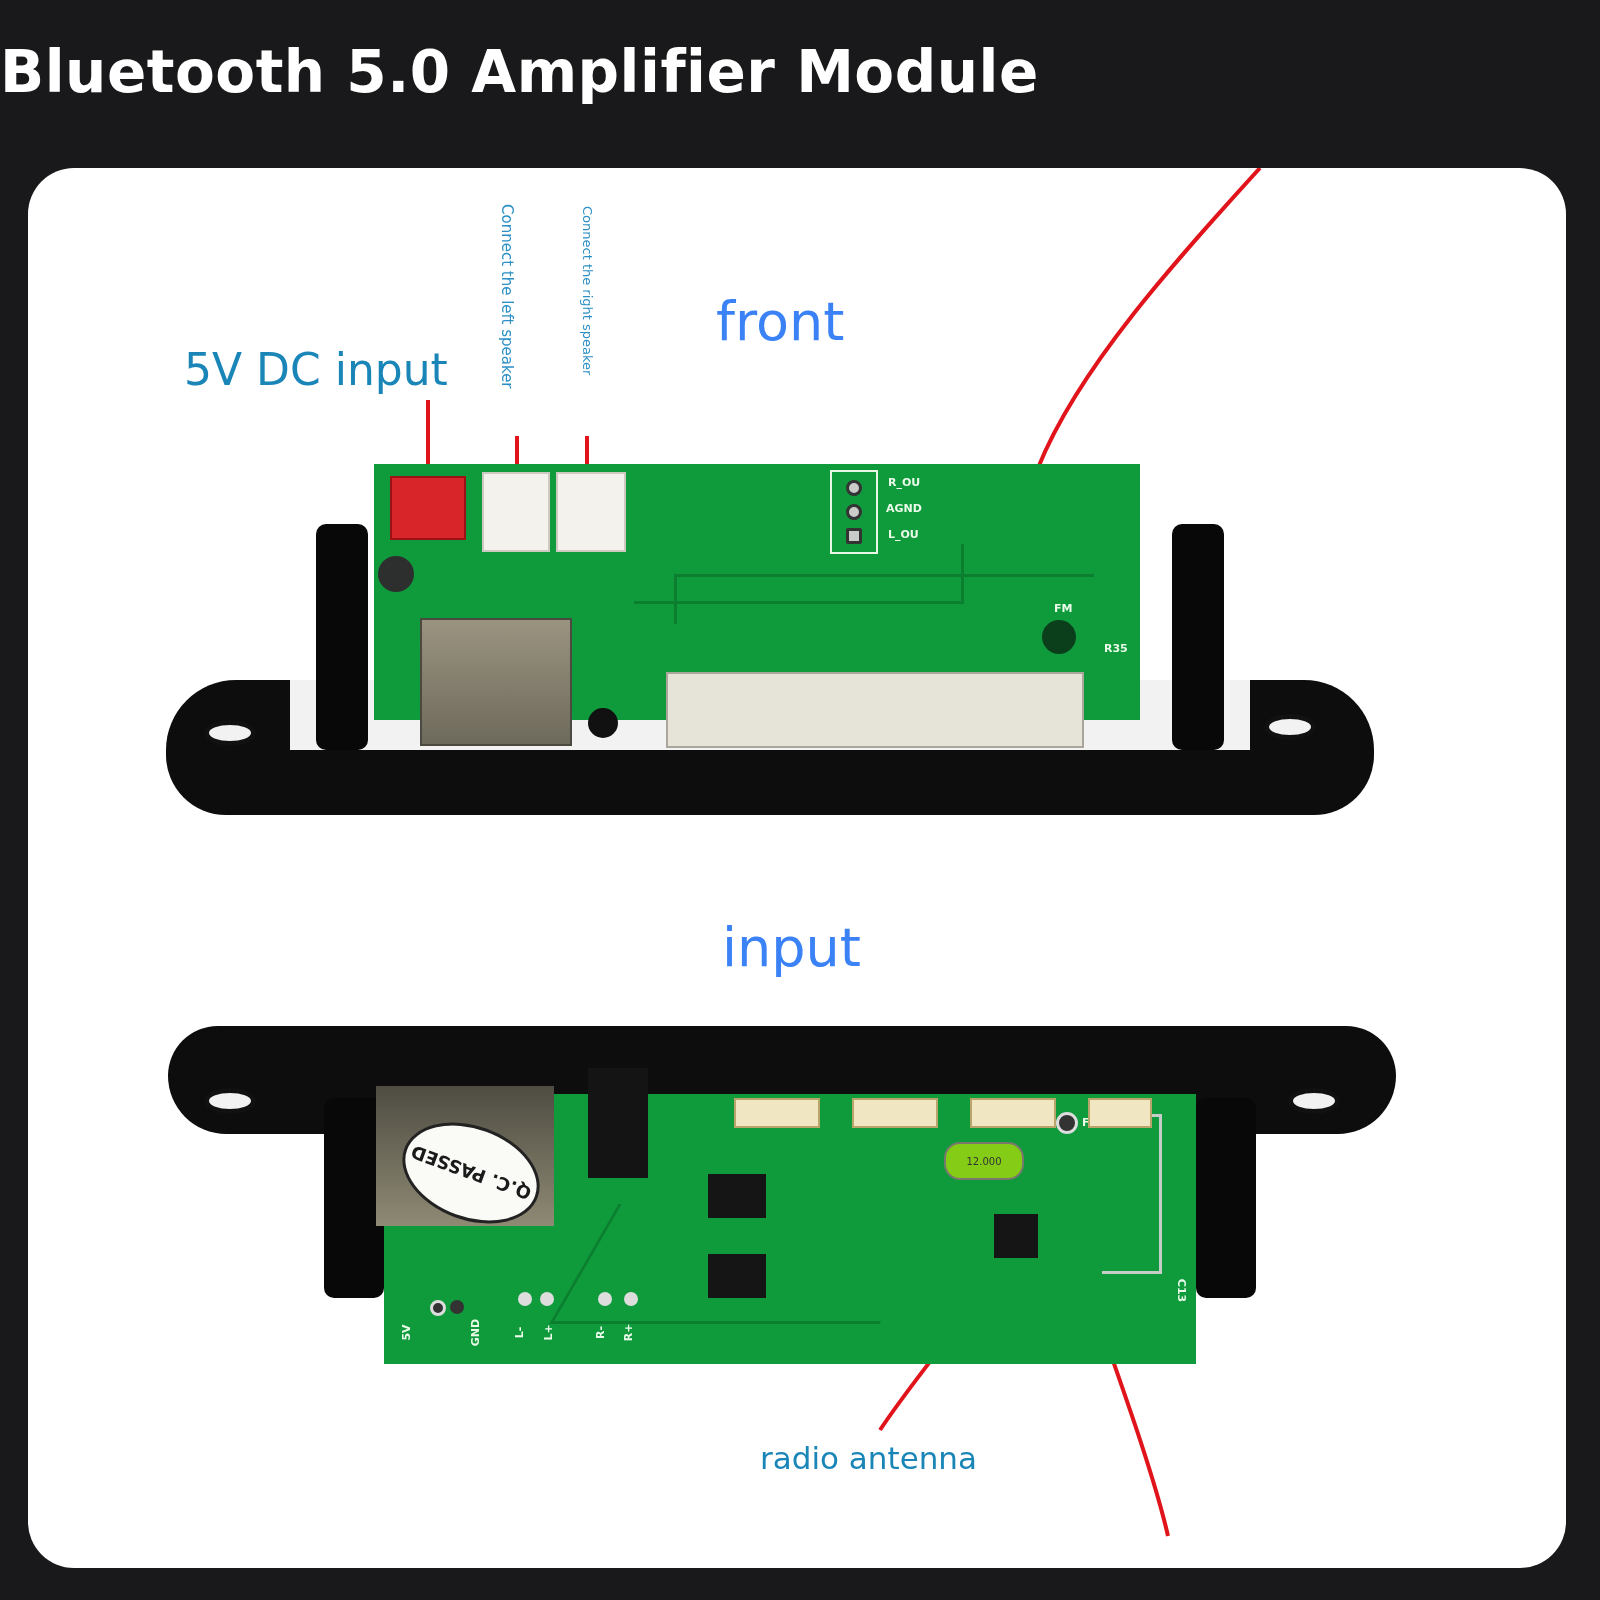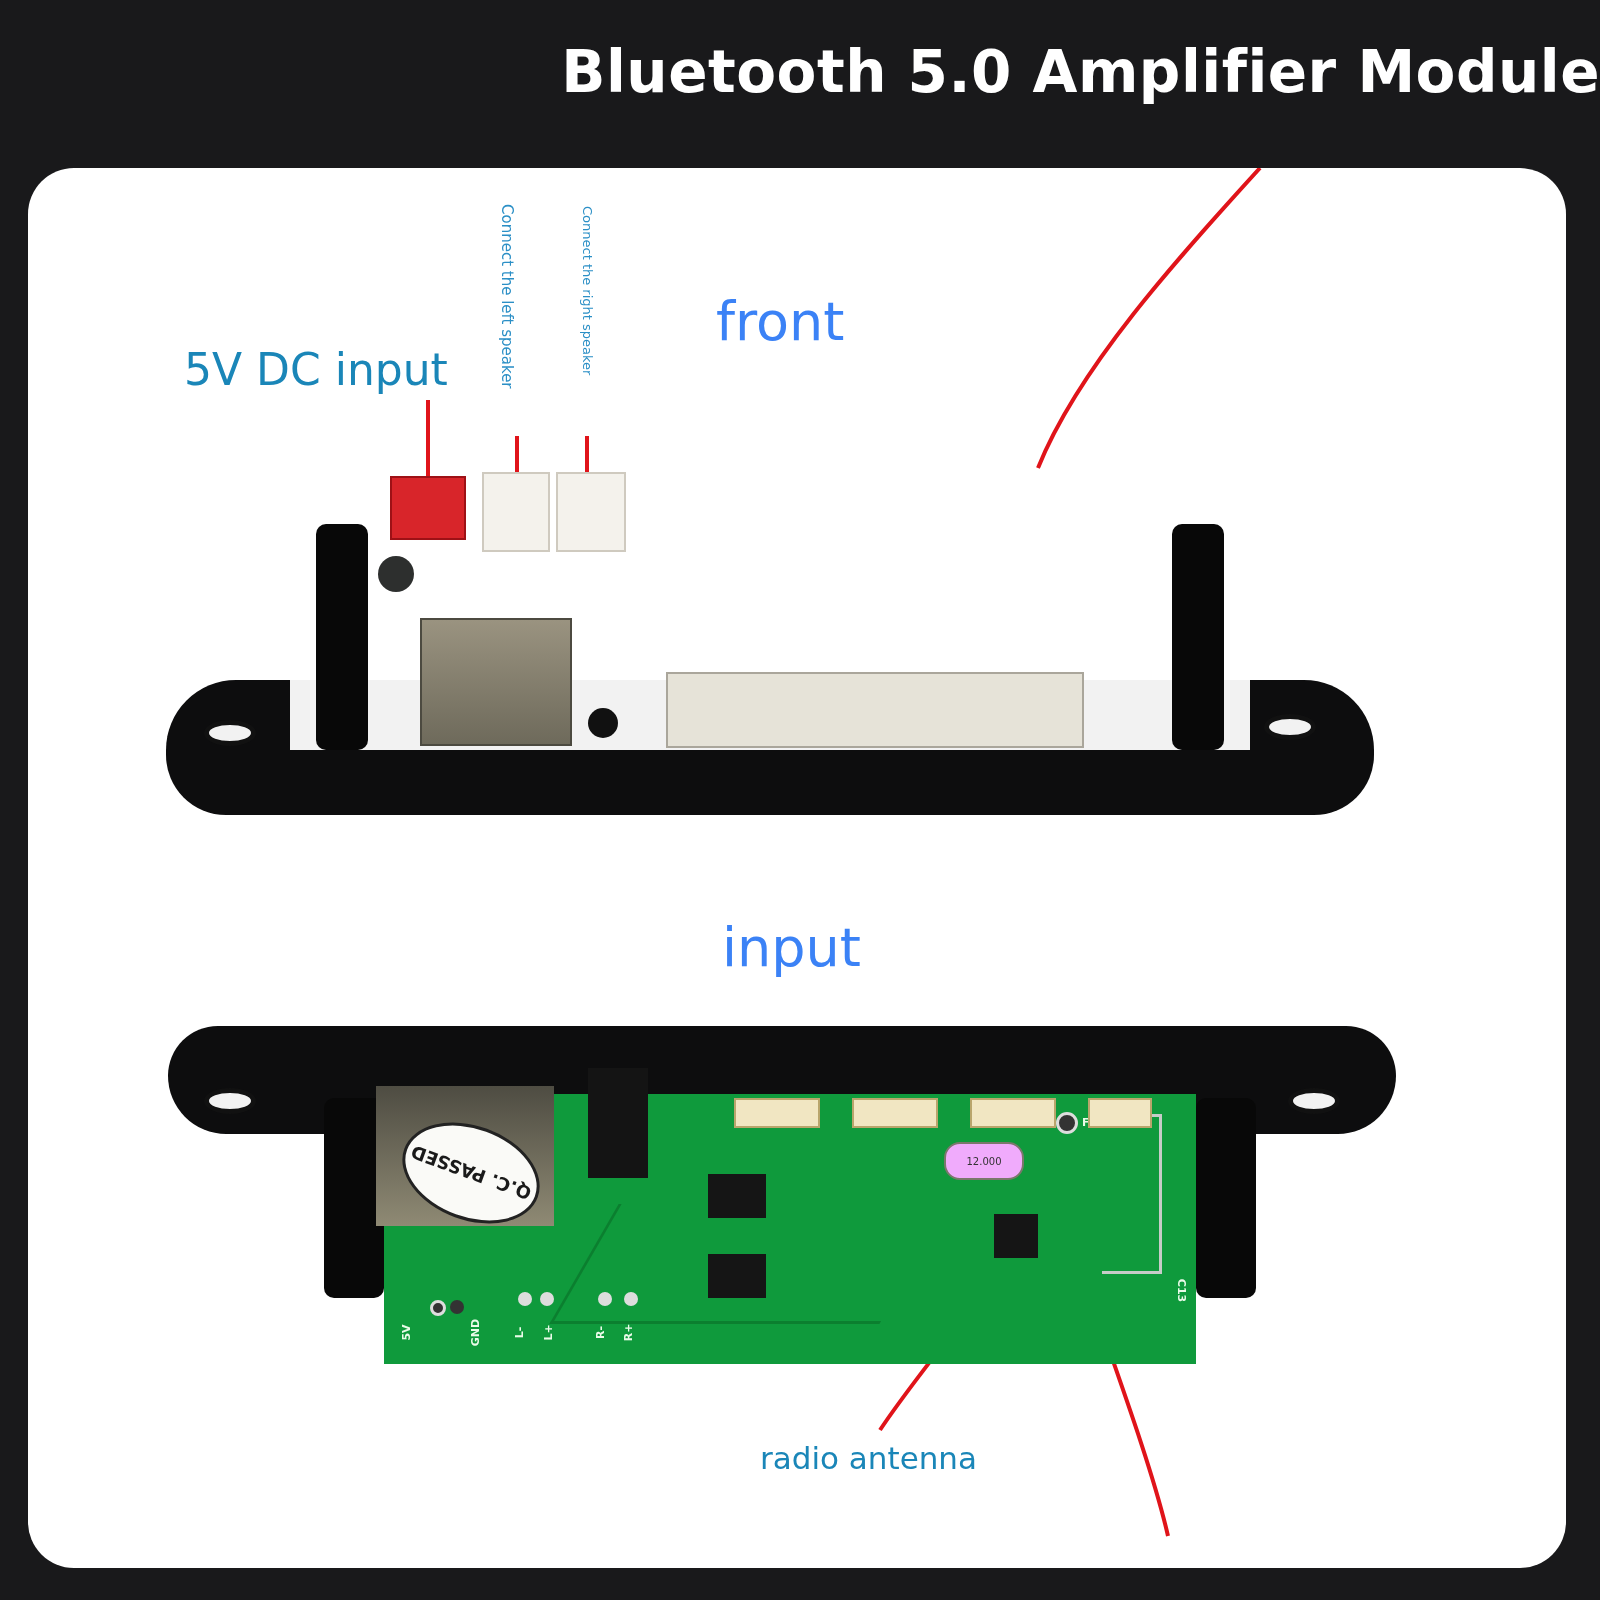--- a/index.html
+++ b/index.html
@@ -1,18 +1,18 @@
 <!DOCTYPE html>
 <html><head>
 <meta charset="utf-8">
 <style>
   *{box-sizing:border-box;margin:0;padding:0}
   html,body{width:1600px;height:1600px;background:#19191b;overflow:hidden}
   body{position:relative;font-family:"DejaVu Sans","Liberation Sans",sans-serif}
-  .title{position:absolute;left:0;top:38px;width:1600px;text-align:right;color:#fff;font-size:58px;font-weight:bold;letter-spacing:0.5px}
+  .title{position:absolute;left:0;top:38px;width:1600px;text-align:left;color:#fff;font-size:58px;font-weight:bold;letter-spacing:0.5px}
   .card{position:absolute;left:28px;top:168px;width:1538px;height:1400px;background:#fff;border-radius:46px;overflow:hidden}
   .lbl{position:absolute;white-space:nowrap}
   .view{color:#3b82f6;font-size:54px}
   .blue{color:#1a86b8}
   .vert{position:absolute;writing-mode:vertical-rl;color:#2b8fc6;font-size:15px;white-space:nowrap}
   .redline{position:absolute;background:#e0141a}
   
   .bezel{position:absolute;background:#0d0d0e;border-radius:60px}
   .ear-hole{position:absolute;width:52px;height:26px;background:#f2f2f2;border-radius:50%;border:5px solid #111}
   .pcb{position:absolute;background:#0f9a3c}
@@ -46,20 +46,35 @@
   <div class="vert" style="left:470px;top:36px">Connect the left speaker</div>
   <div class="vert" style="left:552px;top:38px;font-size:13px">Connect the right speaker</div>
   <div class="redline" style="left:398px;top:232px;width:4px;height:100px"></div>
   <div class="redline" style="left:487px;top:268px;width:4px;height:62px"></div>
   <div class="redline" style="left:557px;top:268px;width:4px;height:58px"></div>
 
   <div class="bezel" style="left:138px;top:512px;width:1208px;height:135px;border-radius:70px 70px 60px 60px"></div>
   <div class="ear-hole" style="left:176px;top:552px"></div>
   <div class="ear-hole" style="left:1236px;top:546px"></div>
   <div style="position:absolute;left:262px;top:512px;width:960px;height:70px;background:#f2f2f2"></div>
+  <div class="pcb" style="left:346px;top:296px;width:766px;height:256px">
+    <div class="trace" style="left:260px;top:80px;width:330px;height:60px;border-top:none;border-left:none"></div>
+    <div class="trace" style="left:300px;top:110px;width:420px;height:50px;border-bottom:none;border-right:none"></div>
+    <div style="position:absolute;left:456px;top:6px;width:48px;height:84px;border:2px solid #e8f7e6">
+      <div class="pad" style="left:14px;top:8px;width:16px;height:16px;border:3px solid #333"></div>
+      <div class="pad" style="left:14px;top:32px;width:16px;height:16px;border:3px solid #333"></div>
+      <div class="pad" style="left:14px;top:56px;width:16px;height:16px;border:3px solid #333;border-radius:2px"></div>
+    </div>
+    <div class="silk" style="left:514px;top:12px">R_OU</div>
+    <div class="silk" style="left:512px;top:38px">AGND</div>
+    <div class="silk" style="left:514px;top:64px">L_OU</div>
+    <div class="silk" style="left:680px;top:138px">FM</div>
+    <div class="pad" style="left:668px;top:156px;width:34px;height:34px;background:#0b3f1c"></div>
+    <div class="silk" style="left:730px;top:178px">R35</div>
+  </div>
   <div class="conn-red" style="left:362px;top:308px;width:76px;height:64px"></div>
   <div class="conn-white" style="left:454px;top:304px;width:68px;height:80px"></div>
   <div class="conn-white" style="left:528px;top:304px;width:70px;height:80px"></div>
   <div class="post" style="left:288px;top:356px;width:52px;height:226px"></div>
   <div class="post" style="left:1144px;top:356px;width:52px;height:226px"></div>
   <div class="pad" style="left:350px;top:388px;width:36px;height:36px;background:#2d2f2e"></div>
   <div class="usb" style="left:392px;top:450px;width:152px;height:128px"></div>
   <div class="slot" style="left:638px;top:504px;width:418px;height:76px"></div>
   <div class="pad" style="left:560px;top:540px;width:30px;height:30px;background:#111"></div>
 
@@ -68,21 +83,21 @@
   <div class="bezel" style="left:140px;top:858px;width:1228px;height:108px;border-radius:60px 60px 70px 70px"></div>
   <div class="ear-hole" style="left:176px;top:920px"></div>
   <div class="ear-hole" style="left:1260px;top:920px"></div>
   <div class="post" style="left:296px;top:930px;width:60px;height:200px"></div>
   <div class="post" style="left:1168px;top:930px;width:60px;height:200px"></div>
   <div class="pcb" style="left:356px;top:926px;width:812px;height:270px">
     <div class="trace" style="left:200px;top:110px;width:330px;height:120px;border-top:none;border-right:none;transform:skewX(-30deg)"></div>
     <div class="chip" style="left:324px;top:80px;width:58px;height:44px"></div>
     <div class="chip" style="left:324px;top:160px;width:58px;height:44px"></div>
     <div class="chip" style="left:610px;top:120px;width:44px;height:44px"></div>
-    <div style="position:absolute;left:560px;top:48px;width:80px;height:38px;background:#f0abfc;border-radius:16px;border:2px solid #7a786c;display:flex;align-items:center;justify-content:center;font-size:10px;color:#333">12.000</div>
+    <div style="position:absolute;left:560px;top:48px;width:80px;height:38px;background:#84cc16;border-radius:16px;border:2px solid #7a786c;display:flex;align-items:center;justify-content:center;font-size:10px;color:#333">12.000</div>
     <div style="position:absolute;left:718px;top:20px;width:60px;height:160px;border:3px solid #c6ccc8;border-left:none"></div>
     <div class="silk" style="left:786px;top:190px;transform:rotate(90deg)">C13</div>
     <div class="silk" style="left:698px;top:22px">FM</div>
     <div class="pad" style="left:672px;top:18px;width:22px;height:22px;border:3px solid #ddd;background:#333"></div>
 
     <div class="silk" style="left:14px;top:232px;transform:rotate(-90deg)">5V</div>
     <div class="silk" style="left:78px;top:232px;transform:rotate(-90deg)">GND</div>
     <div class="silk" style="left:130px;top:232px;transform:rotate(-90deg)">L-</div>
     <div class="silk" style="left:156px;top:232px;transform:rotate(-90deg)">L+</div>
     <div class="silk" style="left:210px;top:232px;transform:rotate(-90deg)">R-</div>

